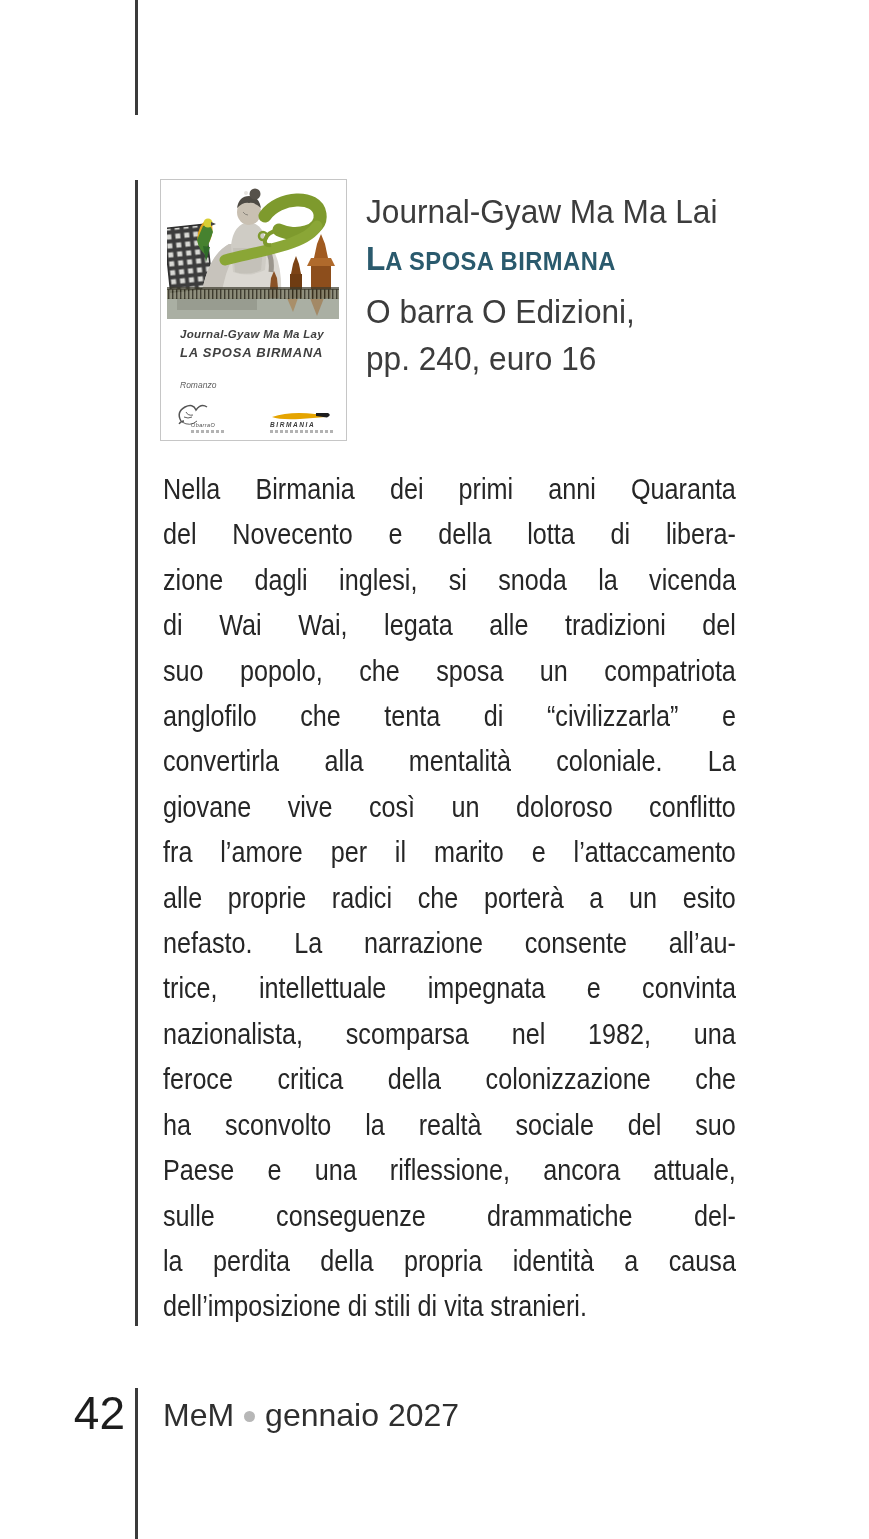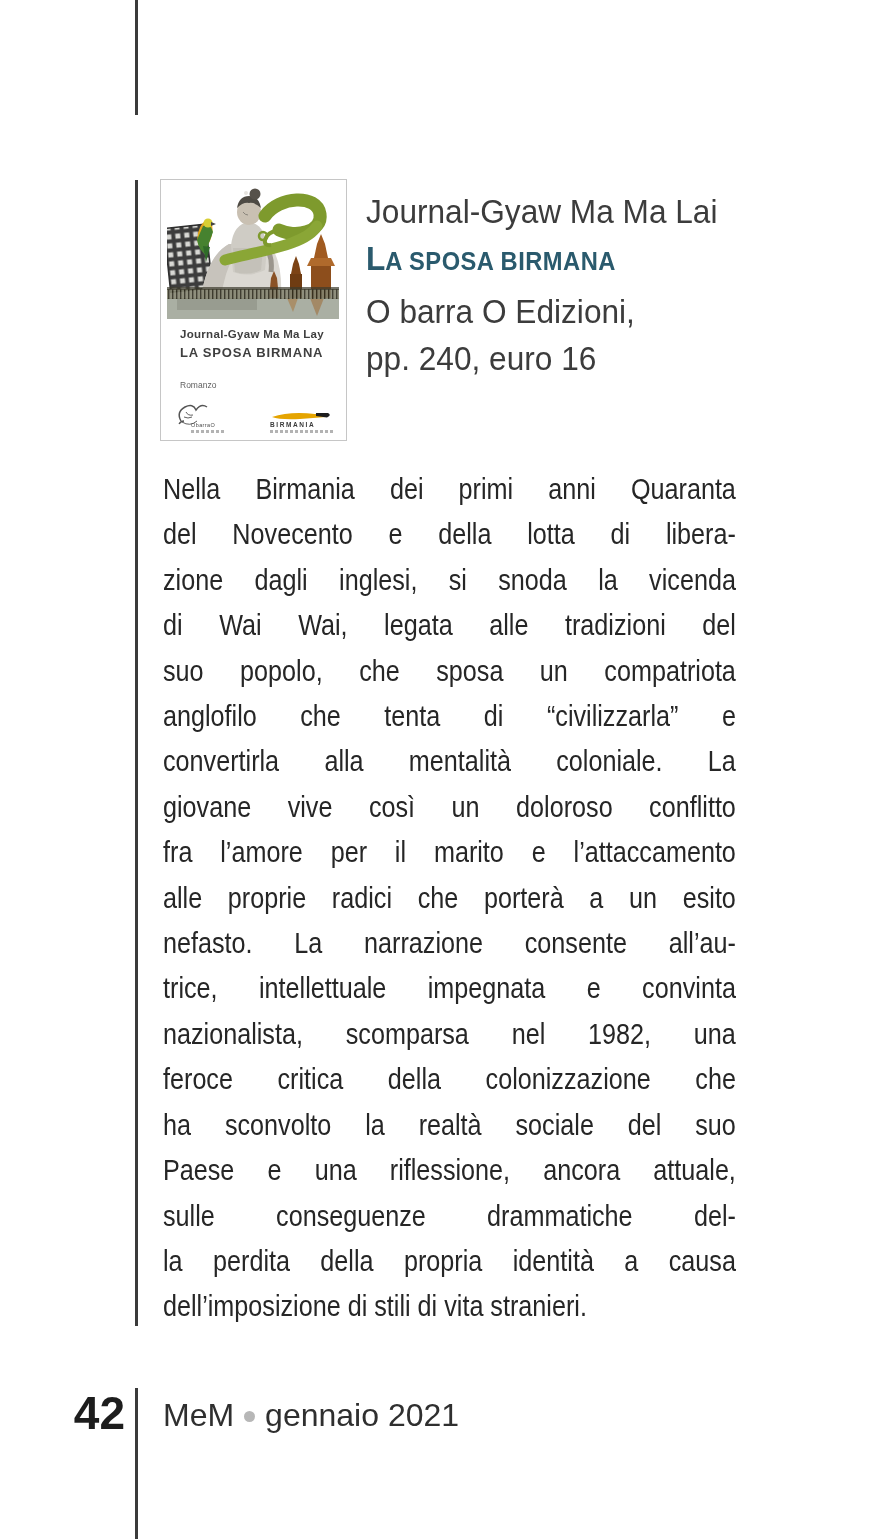--- a/index.html
+++ b/index.html
@@ -35,20 +35,21 @@
   
   .cover {
     position: absolute;
     left: 160px; top: 179px;
     width: 187px; height: 262px;
     background: #ffffff;
     border: 1px solid #c6c6c6;
     padding: 6px 6px 7px 6px;
     display: flex;
     flex-direction: column;
+    font-style: italic;
   }
   .cover-art { width: 172px; height: 133px; display: block; }
   .cover-author {
     margin-top: 9px;
     padding-left: 13px;
     font-size: 11.5px;
     font-weight: bold;
     color: #3f3f3f;
     letter-spacing: 0.3px;
     white-space: nowrap;
@@ -119,21 +120,21 @@
   }
   .review-line:last-child { text-align-last: left; }
 
   
   .footer-pagenum {
     position: absolute;
     left: 40px; top: 1390px;
     width: 85px;
     text-align: right;
     font-size: 46px;
-    font-weight: bold;
+    font-weight: normal;
     color: #1d1d1d;
     line-height: 1;
   }
   .footer-issue {
     position: absolute;
     left: 163px; top: 1398px;
     font-size: 32px;
     color: #2f2f2f;
     line-height: 1.1;
     white-space: nowrap;
@@ -260,15 +261,15 @@
       <div class="review-line">nazionalista, scomparsa nel 1982, una</div>
       <div class="review-line">feroce critica della colonizzazione che</div>
       <div class="review-line">ha sconvolto la realtà sociale del suo</div>
       <div class="review-line">Paese e una riflessione, ancora attuale,</div>
       <div class="review-line">sulle conseguenze drammatiche del-</div>
       <div class="review-line">la perdita della propria identità a causa</div>
       <div class="review-line">dell’imposizione di stili di vita stranieri.</div>
     </div>
 
   <div class="footer-pagenum">42</div>
-  <div class="footer-issue"><span>MeM</span><span class="bullet-dot"></span><span>gennaio 2021</span></div>
+  <div class="footer-issue"><span>MeM</span><span class="bullet-dot"></span><span>gennaio 2027</span></div>
 
 </div>
 
 </body></html>

